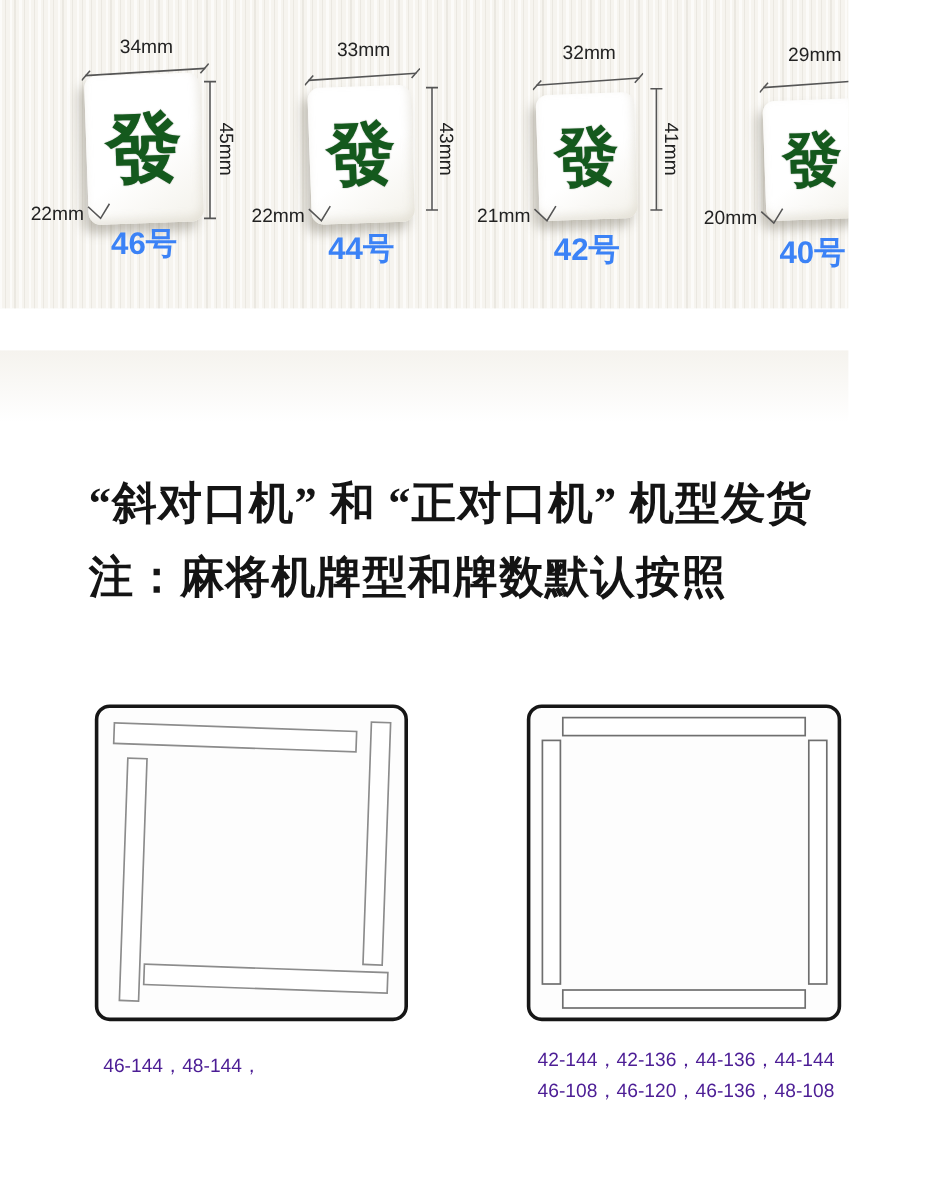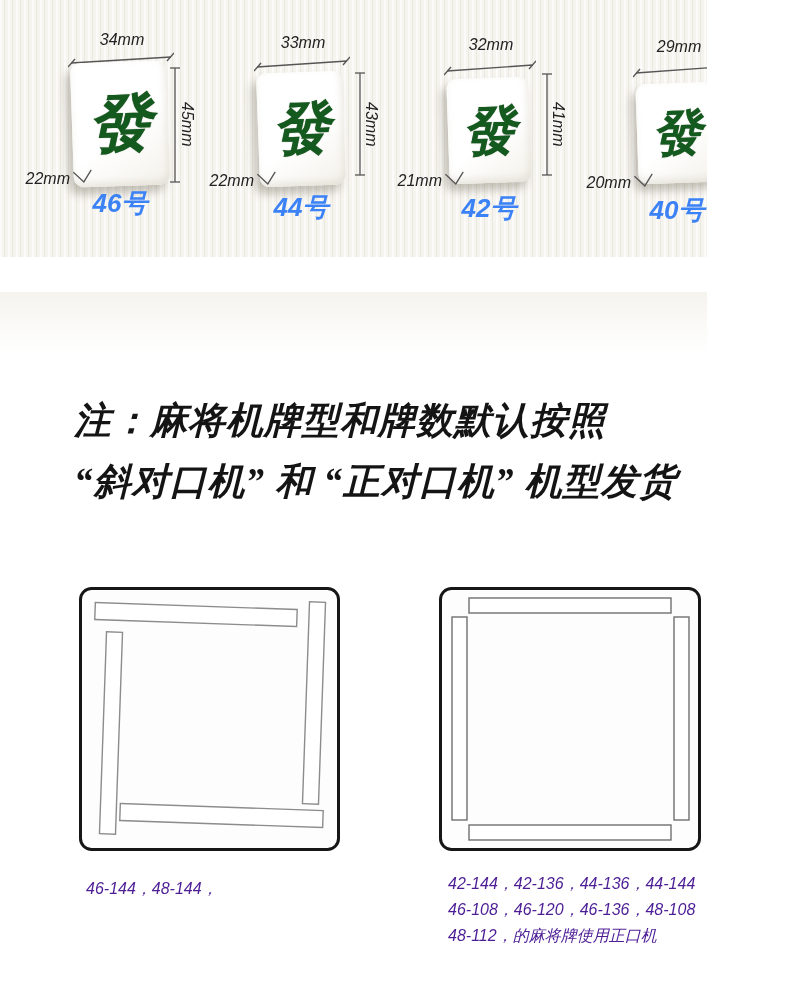--- a/index.html
+++ b/index.html
@@ -1,19 +1,19 @@
 <!DOCTYPE html>
 <html><head>
 <meta charset="utf-8">
 <style>
   * { margin:0; padding:0; box-sizing:border-box; }
   html,body { background:#ffffff; }
   .page {
     position:relative; width:707px; height:994px; overflow:hidden;
-    font-family:"Liberation Sans", sans-serif; background:#ffffff;font-style:italic;
+    font-family:"Liberation Sans", sans-serif; background:#ffffff;
   }
   
   .bg-top {
     position:absolute; left:0; top:0; width:790px; height:257px;
     background-color:#f6f4ef;
     background-image:repeating-linear-gradient(90deg,
       rgba(255,255,255,.65) 0 2px, rgba(255,255,255,0) 2px 4px,
       rgba(214,210,200,.35) 4px 5px, rgba(255,255,255,0) 5px 8px);
   }
   .remark-bar {
@@ -197,22 +197,22 @@
     <span class="htext">39mm</span>
     <span class="dim-text dtext">20mm</span>
     <svg class="varrow" width="22" height="18" viewBox="0 0 22 18">
       <polyline points="2,3 11,14 20,3" fill="none" stroke="#555" stroke-width="1.3" transform="rotate(-8 11 8)"></polyline>
     </svg>
     <div class="size-label">40号</div>
   </div>
 
 
   <div class="big-note">
+    <div>“斜对口机” 和 “正对口机” 机型发货</div>
     <div>注：麻将机牌型和牌数默认按照</div>
-    <div>“斜对口机” 和 “正对口机” 机型发货</div>
   </div>
 
   <svg class="diagram diagram-left" width="263" height="266" viewBox="0 0 263 266">
     <rect x="2.5" y="2.5" width="258" height="261" rx="11" fill="#fdfdfd" stroke="#161616" stroke-width="3"></rect>
     <g fill="#ffffff" stroke="#8c8c8c" stroke-width="1.4">
       <rect x="17" y="20" width="202" height="17" transform="rotate(2 118 28)"></rect>
       <rect x="228" y="16" width="16" height="202" transform="rotate(2 236 117)"></rect>
       <rect x="25" y="46" width="16" height="202" transform="rotate(2 33 147)"></rect>
       <rect x="42" y="221" width="203" height="17" transform="rotate(2 143 229)"></rect>
     </g>
@@ -227,16 +227,15 @@
       <rect x="31" y="239" width="202" height="15"></rect>
     </g>
   </svg>
 
   <div class="caption caption-left">
     <div>46-144，48-144，</div>
   </div>
   <div class="caption caption-right">
     <div>42-144，42-136，44-136，44-144</div>
     <div>46-108，46-120，46-136，48-108</div>
-    <div>48-112，的麻将牌使用正口机</div>
   </div>
 
 </div>
 
 </body></html>

